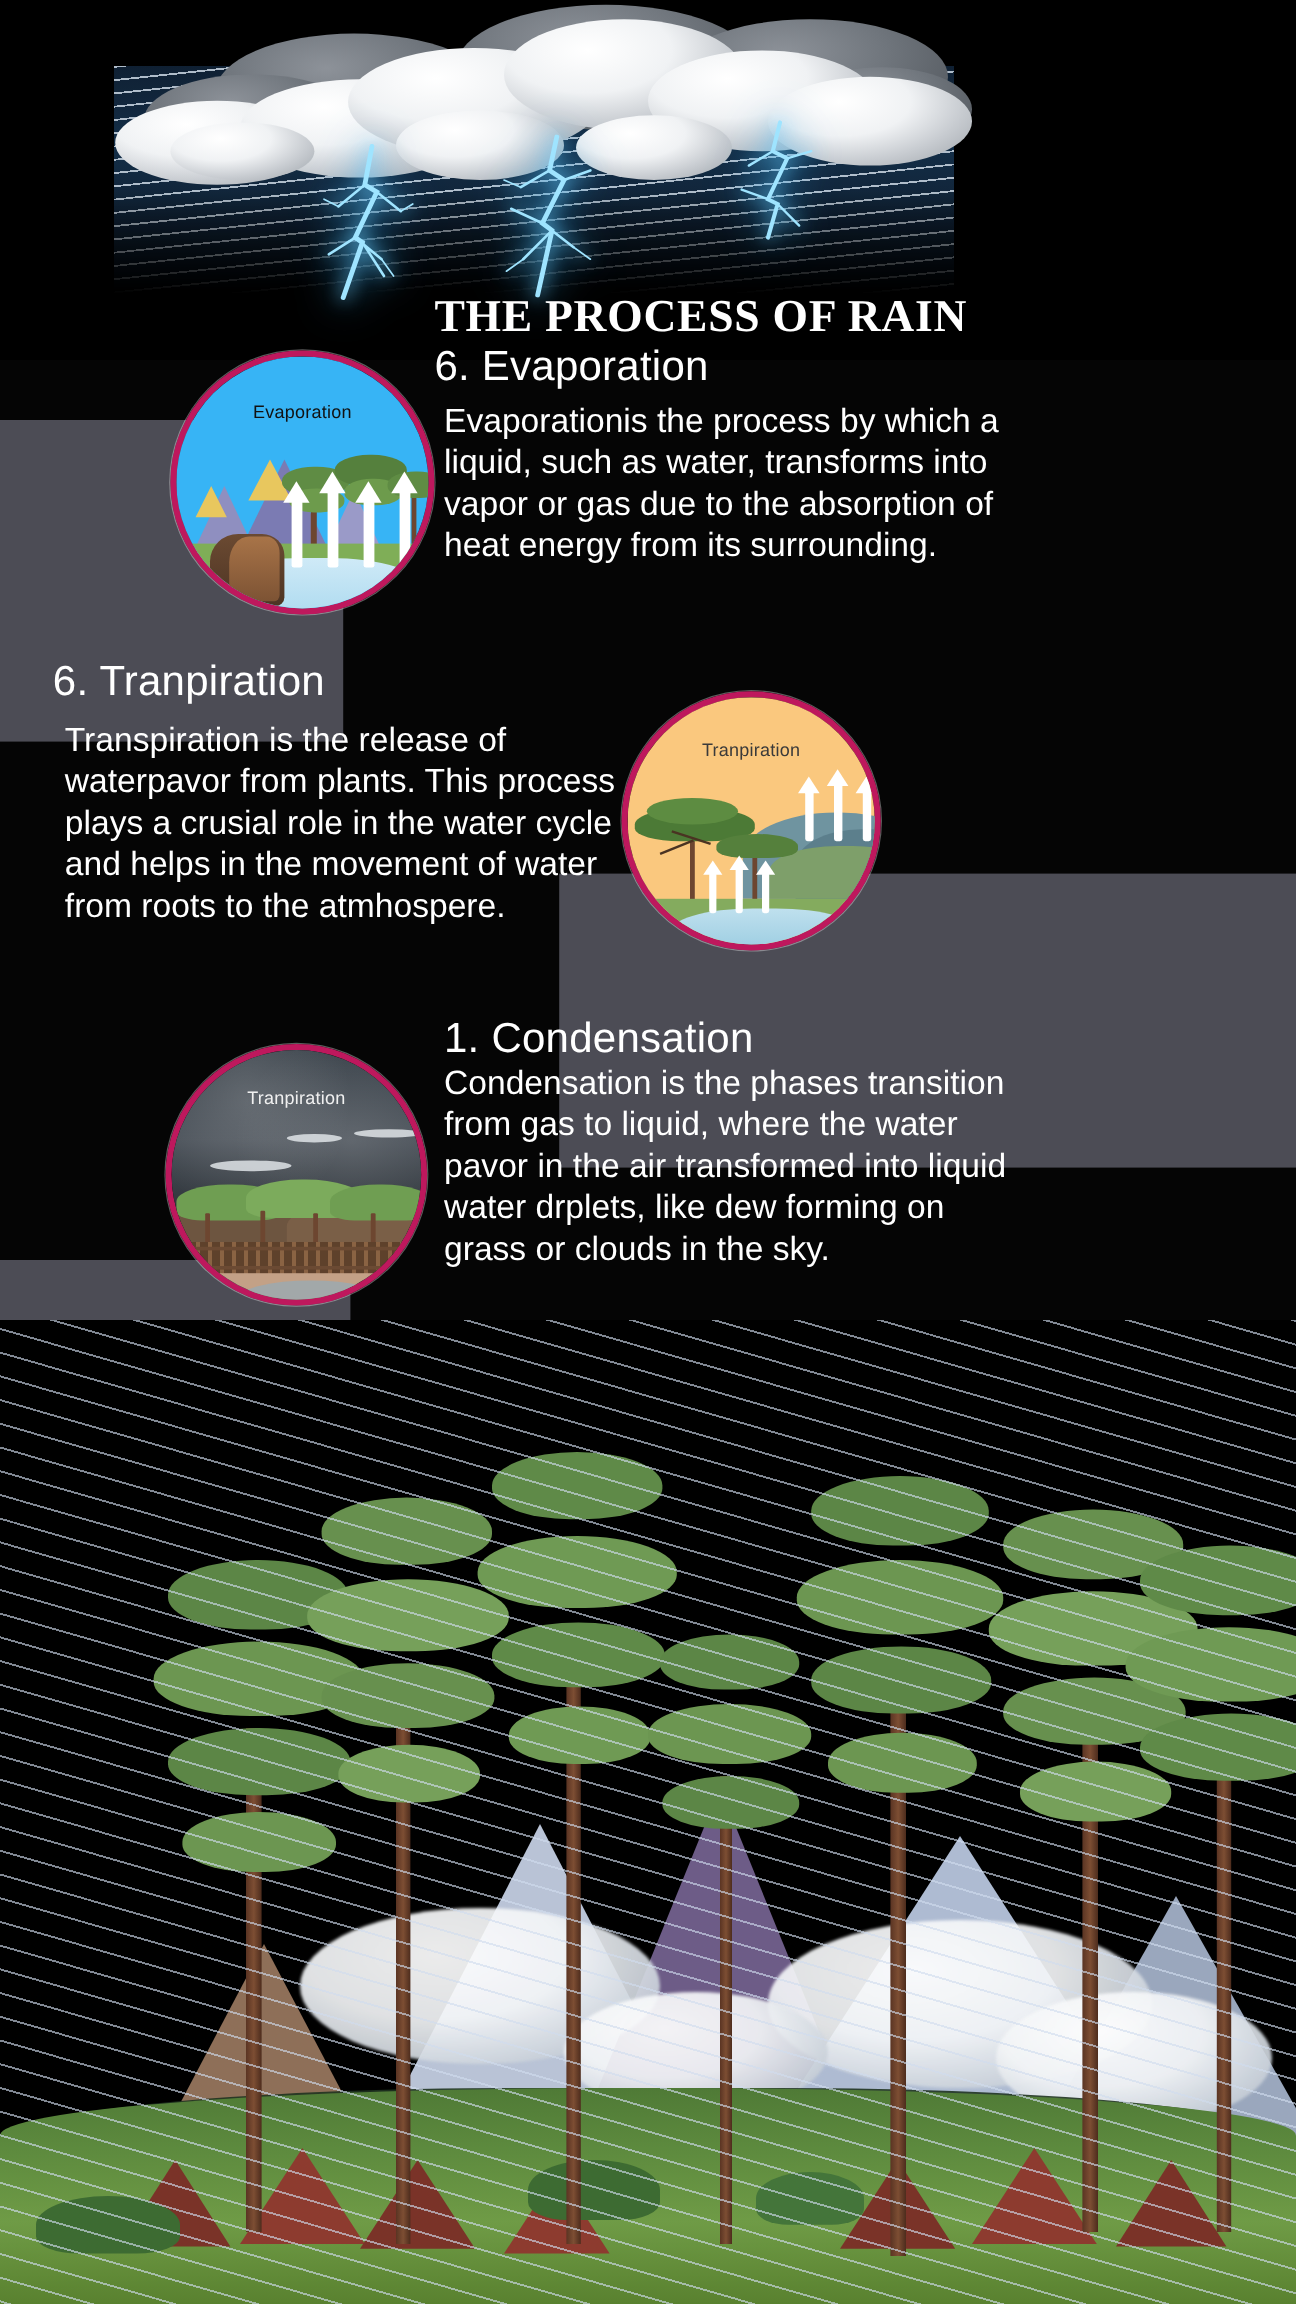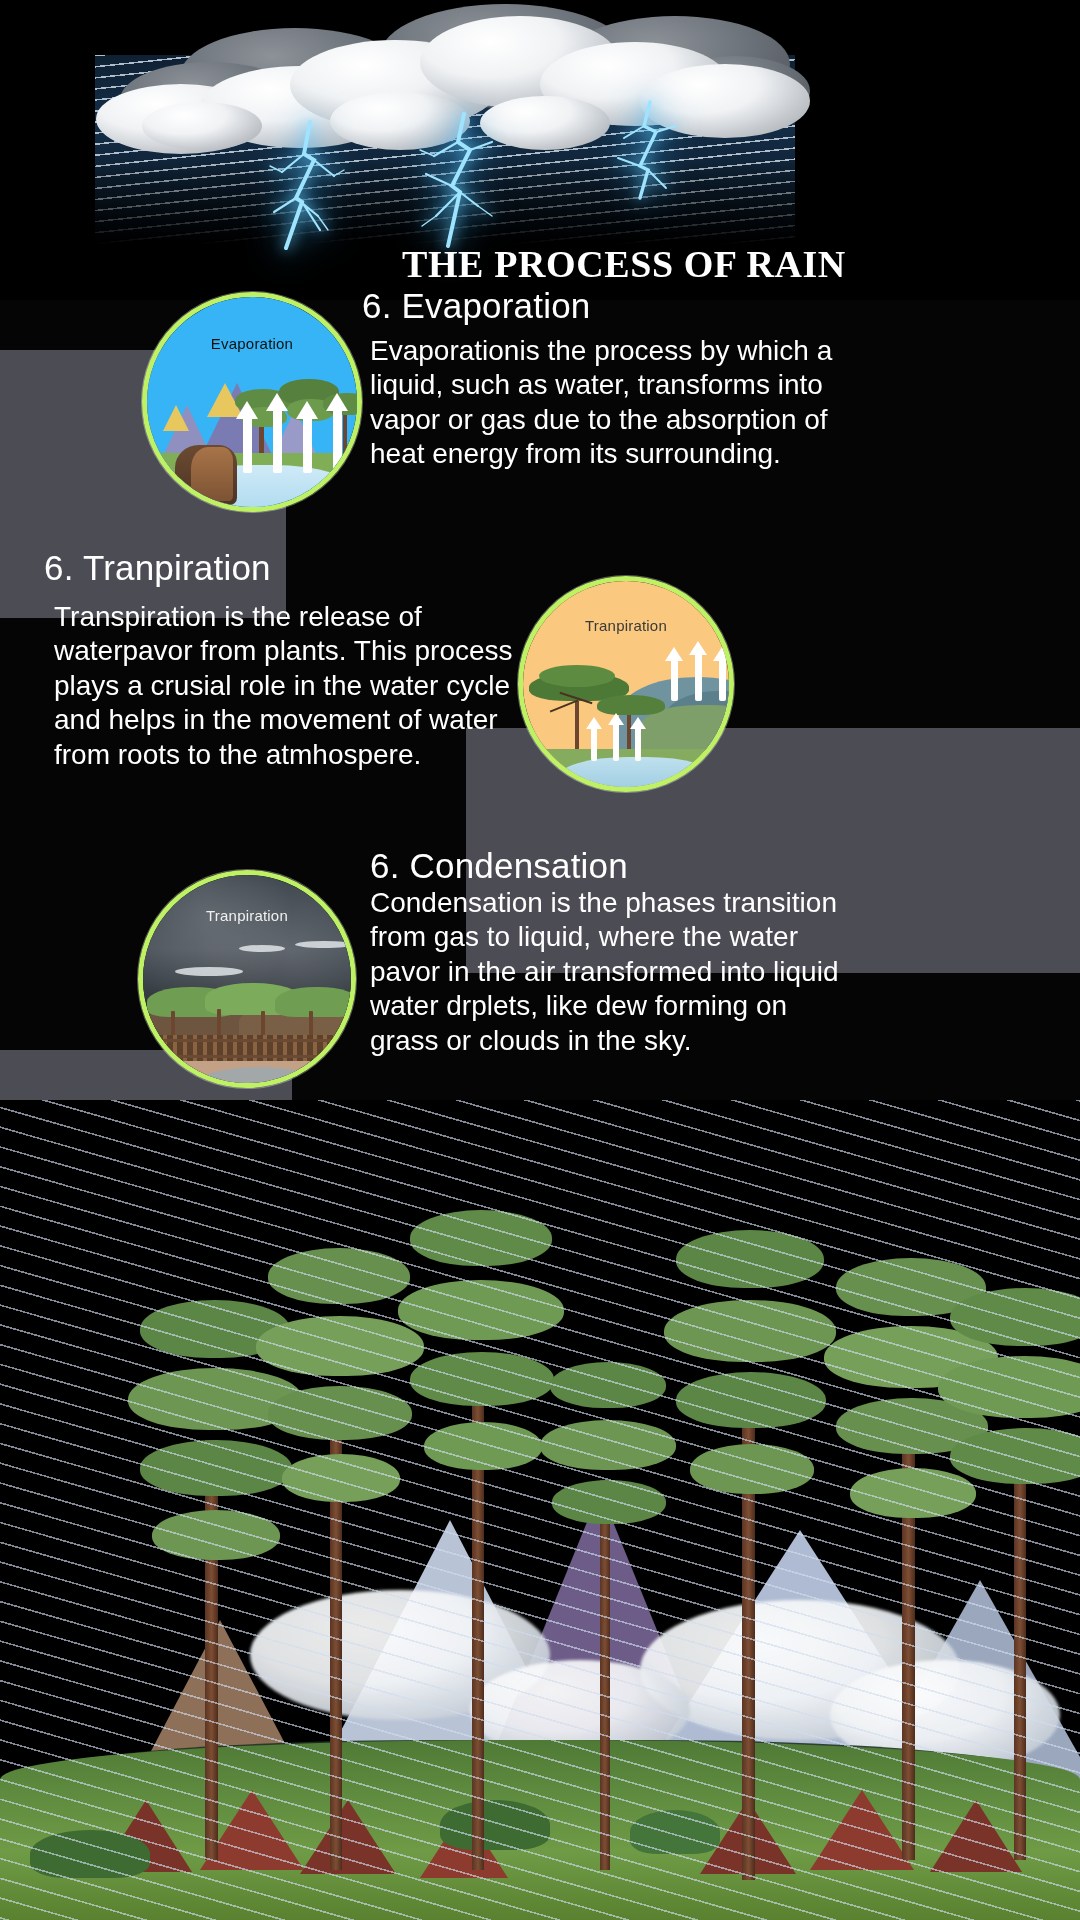--- a/index.html
+++ b/index.html
@@ -50,21 +50,21 @@
     left:0; top:1178px; width:292px; height:140px;
     background:
       repeating-linear-gradient(200deg,
         rgba(200,210,230,.55) 0px, rgba(200,210,230,.55) 1.3px,
         rgba(0,0,0,0) 1.3px, rgba(0,0,0,0) 17px);
   }
 
   
   .circ {
     position:absolute; border-radius:50%;
-    border:5px solid #bef264; overflow:hidden;
+    border:5px solid #be185d; overflow:hidden;
     box-shadow:0 0 0 1px rgba(255,255,255,.35);
   }
   .circ .caption {
     position:absolute; left:0; right:0; text-align:center;
     font-size:15px; letter-spacing:.2px; z-index:9;
   }
 
   #circ-evap { left:142px; top:292px; width:220px; height:220px; }
   #circ-evap .sky { position:absolute; inset:0; background:#37b4f5; }
   #circ-evap .caption { top:38px; color:#111; }
@@ -94,21 +94,20 @@
   .water   { position:absolute; border-radius:44% 44% 40% 40%; }
   .plane   { position:absolute; background:#dfe4e8; border-radius:50%; opacity:.85; }
   .fencebar{ position:absolute; background:#6b4a33; }
 
   
   .maintitle {
     position:absolute; left:362px; top:242px;
     font-family:"Liberation Serif", serif;
     font-weight:bold; font-size:38px; letter-spacing:.6px;
     color:#fff;
-    margin-left:40px;
   }
   .step-h {
     position:absolute; color:#fff;
     font-size:35px; font-weight:400; letter-spacing:.2px;
   }
   .step-p {
     position:absolute; color:#fff;
     font-size:28px; line-height:1.23; letter-spacing:0px;
   }
 
@@ -301,21 +300,21 @@
               background:repeating-linear-gradient(90deg,#8a6343 0px,#8a6343 4px,#5e412b 4px,#5e412b 10px);"></div>
   <div class="fencebar" style="left:0;top:164px;width:218px;height:3px;"></div>
   <div class="fencebar" style="left:0;top:180px;width:218px;height:3px;"></div>
 
   <div class="ground" style="top:186px;height:34px;background:#c3a186;"></div>
   <div style="position:absolute;left:56px;top:192px;width:120px;height:30px;background:#9fa9ad;border-radius:50%;opacity:.9;"></div>
 
   <div class="caption">Tranpiration</div>
 </div>
 
-<div class="step-h" id="h3">6. Condensation</div>
+<div class="step-h" id="h3">1. Condensation</div>
 <div class="step-p" id="p3">Condensation is the phases transition from gas to liquid, where the water pavor in the air transformed into liquid water drplets, like dew forming on grass or clouds in the sky.</div>
 
 <div class="forest">
 
   <div class="f-mtn" style="left:300px;top:420px;border-width:0 150px 290px 150px;border-bottom-color:#b9c3d6;"></div>
   <div class="f-mtn" style="left:470px;top:390px;border-width:0 130px 320px 130px;border-bottom-color:#6d5c87;"></div>
   <div class="f-mtn" style="left:620px;top:430px;border-width:0 180px 280px 180px;border-bottom-color:#aebbd2;"></div>
   <div class="f-mtn" style="left:120px;top:520px;border-width:0 100px 190px 100px;border-bottom-color:#8e6f58;"></div>
   <div class="f-mtn" style="left:850px;top:480px;border-width:0 130px 230px 130px;border-bottom-color:#9aa7bd;"></div>
 

